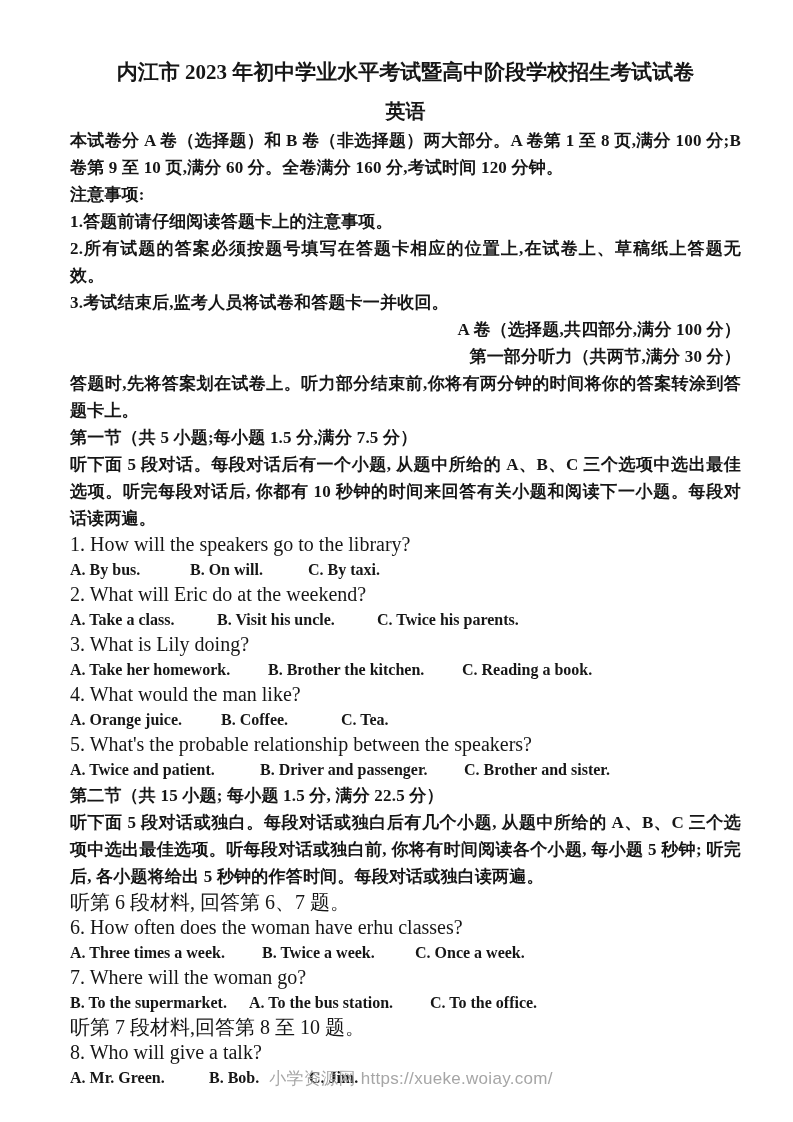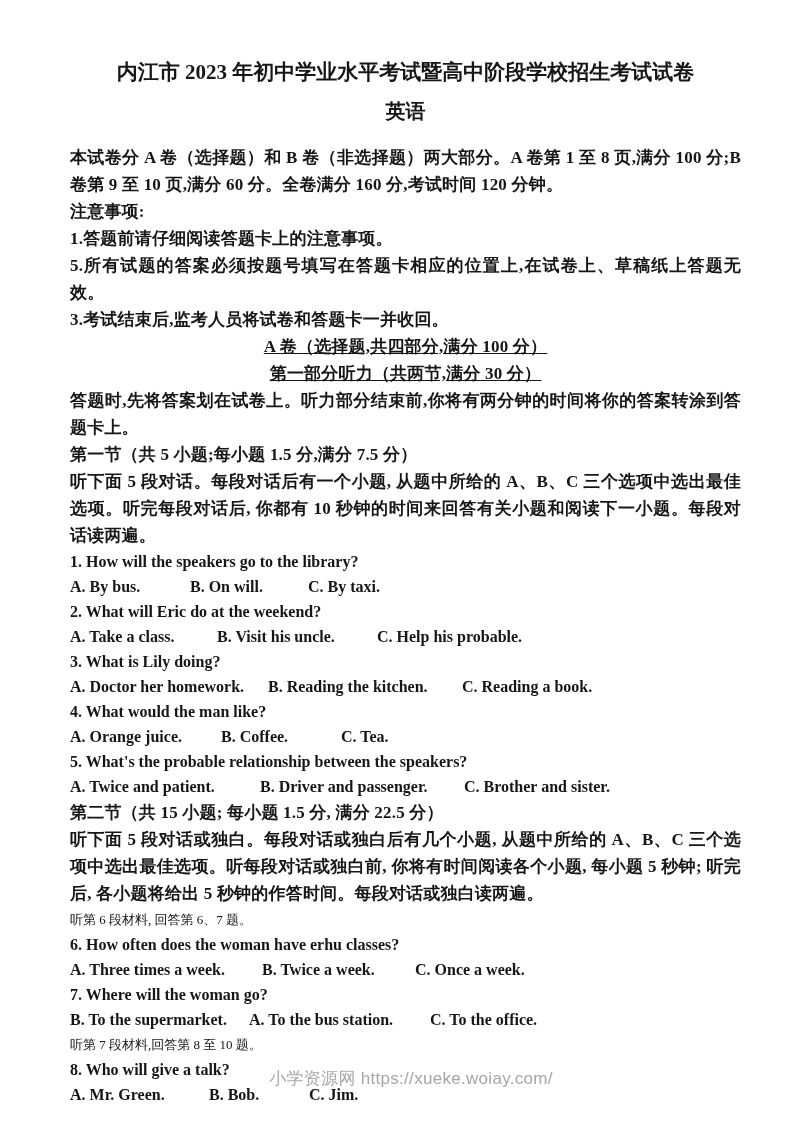--- a/index.html
+++ b/index.html
@@ -20,43 +20,42 @@
     font-size: 21px;
     font-weight: bold;
     text-align: center;
     margin: 0 0 12px 0;
     line-height: 28px;
   }
   .subject {
     font-size: 20px;
     font-weight: bold;
     text-align: center;
-    margin: 0 0 20px 0;
+    margin: 0 0 3px 0;
     line-height: 26px;
   }
   .cn {
     font-size: 17px;
     font-weight: bold;
     line-height: 27px;
     margin: 0;
     text-align: justify;
     letter-spacing: 0.2px;
   }
   .cn.center {
-    text-align: center;
-    text-decoration: underline;
+    text-align: right;
   }
   .en {
-    font-size: 16px;
-    font-weight: bold;
+    font-size: 20px;
+    font-weight: normal;
     line-height: 25px;
     margin: 0;
   }
   .cn-light {
-    font-size: 13px;
+    font-size: 20px;
     font-weight: normal;
     line-height: 25px;
     margin: 0;
   }
   .opts {
     display: flex;
     font-size: 16px;
     line-height: 25px;
     font-weight: bold;
   }
@@ -82,21 +81,21 @@
 
 <div class="page">
   <div class="content">
 
     <h1 class="title">内江市 2023 年初中学业水平考试暨高中阶段学校招生考试试卷</h1>
     <h2 class="subject">英语</h2>
 
     <p class="cn">本试卷分 A 卷（选择题）和 B 卷（非选择题）两大部分。A 卷第 1 至 8 页,满分 100 分;B 卷第 9 至 10 页,满分 60 分。全卷满分 160 分,考试时间 120 分钟。</p>
     <p class="cn">注意事项:</p>
     <p class="cn">1.答题前请仔细阅读答题卡上的注意事项。</p>
-    <p class="cn">5.所有试题的答案必须按题号填写在答题卡相应的位置上,在试卷上、草稿纸上答题无效。</p>
+    <p class="cn">2.所有试题的答案必须按题号填写在答题卡相应的位置上,在试卷上、草稿纸上答题无效。</p>
     <p class="cn">3.考试结束后,监考人员将试卷和答题卡一并收回。</p>
 
     <p class="cn center">A 卷（选择题,共四部分,满分 100 分）</p>
     <p class="cn center">第一部分听力（共两节,满分 30 分）</p>
     <p class="cn">答题时,先将答案划在试卷上。听力部分结束前,你将有两分钟的时间将你的答案转涂到答题卡上。</p>
 
     <p class="cn">第一节（共 5 小题;每小题 1.5 分,满分 7.5 分）</p>
     <p class="cn">听下面 5 段对话。每段对话后有一个小题, 从题中所给的 A、B、C 三个选项中选出最佳选项。听完每段对话后, 你都有 10 秒钟的时间来回答有关小题和阅读下一小题。每段对话读两遍。</p>
 
     <div>
@@ -106,29 +105,29 @@
         <span class="opt" style="width:118px">B. On will.</span>
         <span class="opt">C. By taxi.</span>
       </div>
     </div>
 
     <div>
       <p class="en">2. What will Eric do at the weekend?</p>
       <div class="opts">
         <span class="opt" style="width:147px">A. Take a class.</span>
         <span class="opt" style="width:160px">B. Visit his uncle.</span>
-        <span class="opt">C. Help his probable.</span>
+        <span class="opt">C. Twice his parents.</span>
       </div>
     </div>
 
     <div>
       <p class="en">3. What is Lily doing?</p>
       <div class="opts">
-        <span class="opt" style="width:198px">A. Doctor her homework.</span>
-        <span class="opt" style="width:194px">B. Reading the kitchen.</span>
+        <span class="opt" style="width:198px">A. Take her homework.</span>
+        <span class="opt" style="width:194px">B. Brother the kitchen.</span>
         <span class="opt">C. Reading a book.</span>
       </div>
     </div>
 
     <div>
       <p class="en">4. What would the man like?</p>
       <div class="opts">
         <span class="opt" style="width:151px">A. Orange juice.</span>
         <span class="opt" style="width:120px">B. Coffee.</span>
         <span class="opt">C. Tea.</span>

